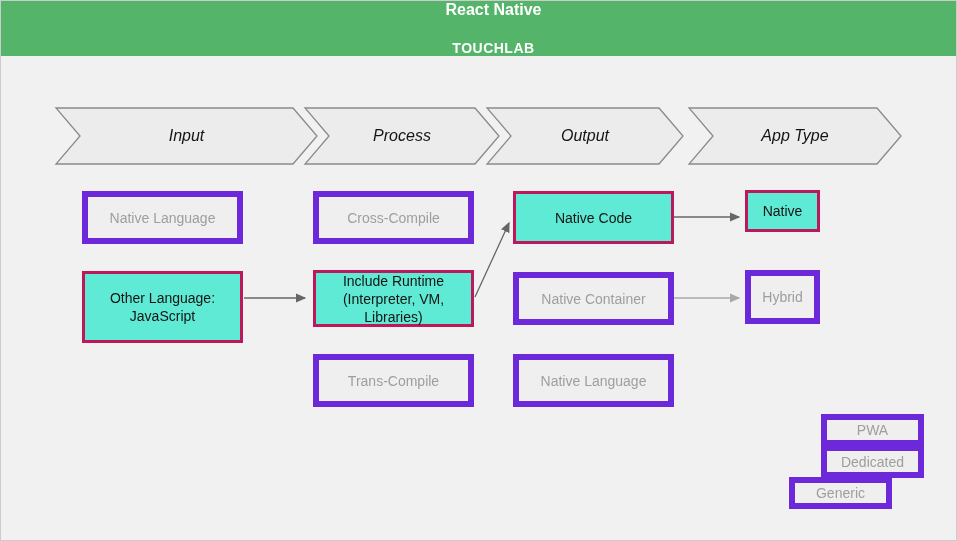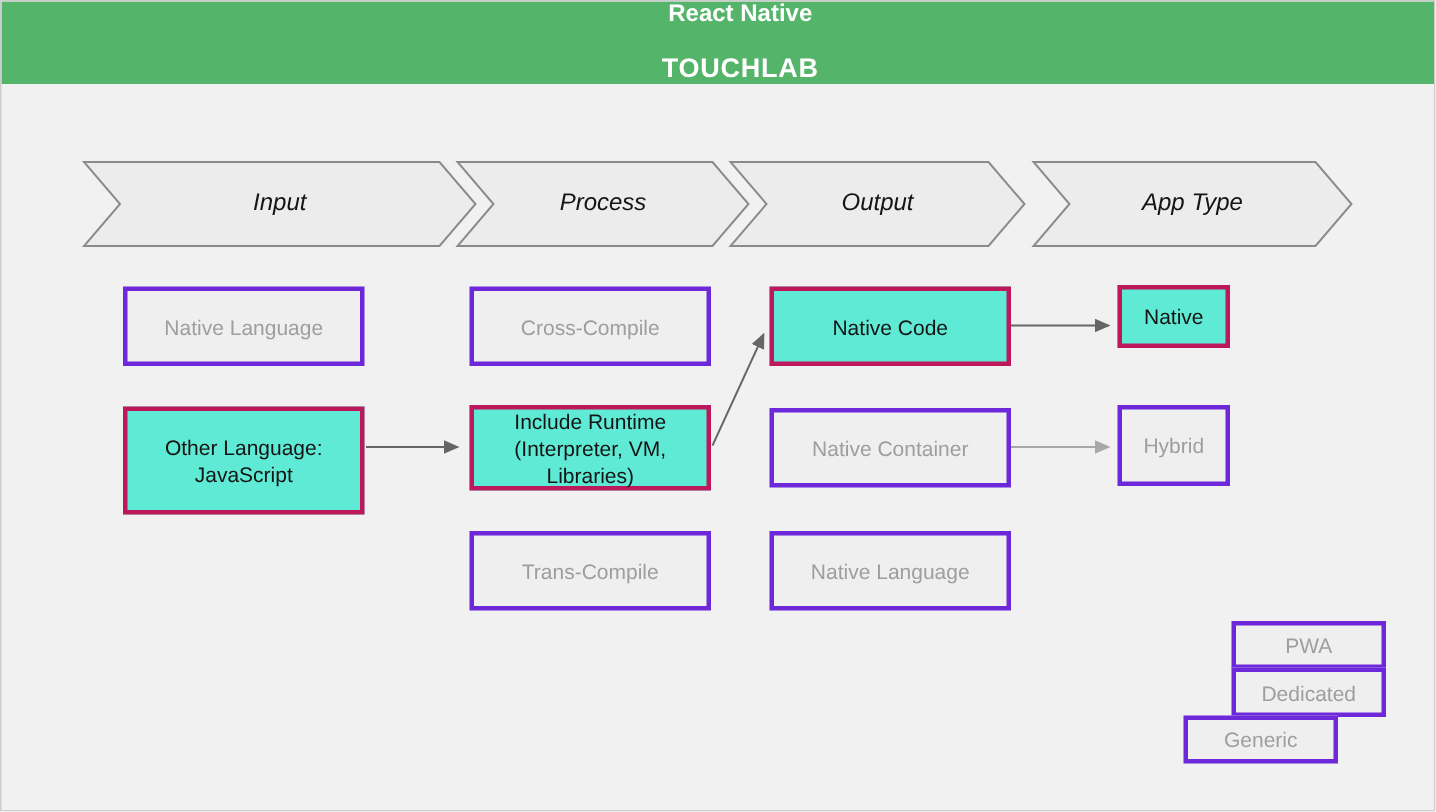--- a/index.html
+++ b/index.html
@@ -8,33 +8,33 @@
     background:#f1f1f2; border:1px solid #cccccc; overflow:hidden;
     font-family:"Liberation Sans", sans-serif;
   }
   .app-header {
     position:absolute; top:0; left:0; width:100%; height:55px; box-sizing:border-box;
     background:#54b46a; display:flex; align-items:center; justify-content:space-between;
     padding:0 26px 0 56px;
     flex-direction:column;
   }
   .app-title { color:#ffffff; font-weight:bold; font-size:16px; }
-  .brand { color:#ffffff; font-weight:bold; font-size:18px; letter-spacing:0.5px; }
+  .brand { color:#ffffff; font-weight:bold; font-size:14px; letter-spacing:0.5px; }
   .layer { position:absolute; left:0; top:0; width:957px; height:541px; }
   .chev-label {
     position:absolute; top:121px; height:28px; line-height:28px;
     text-align:center; font-size:16px; color:#141414;font-style:italic;
   }
   .box {
     position:absolute; box-sizing:border-box;
     display:flex; align-items:center; justify-content:center; text-align:center;
     font-size:14px; line-height:18px; white-space:pre-line;
   }
   .box.active   { background:#5eead4; border:3px solid #be185d; color:#141414; }
-  .box.inactive { background:#efefef; border:3px solid #6d28d9; color:#9e9e9e; }
+  .box.inactive { background:#efefef; border:6px solid #6d28d9; color:#9e9e9e; }
 </style>
 </head>
 <body>
 
 <div class="slide">
 
   <div class="app-header">
     <div class="app-title">React Native</div>
     <div class="brand">TOUCHLAB</div>
   </div>

